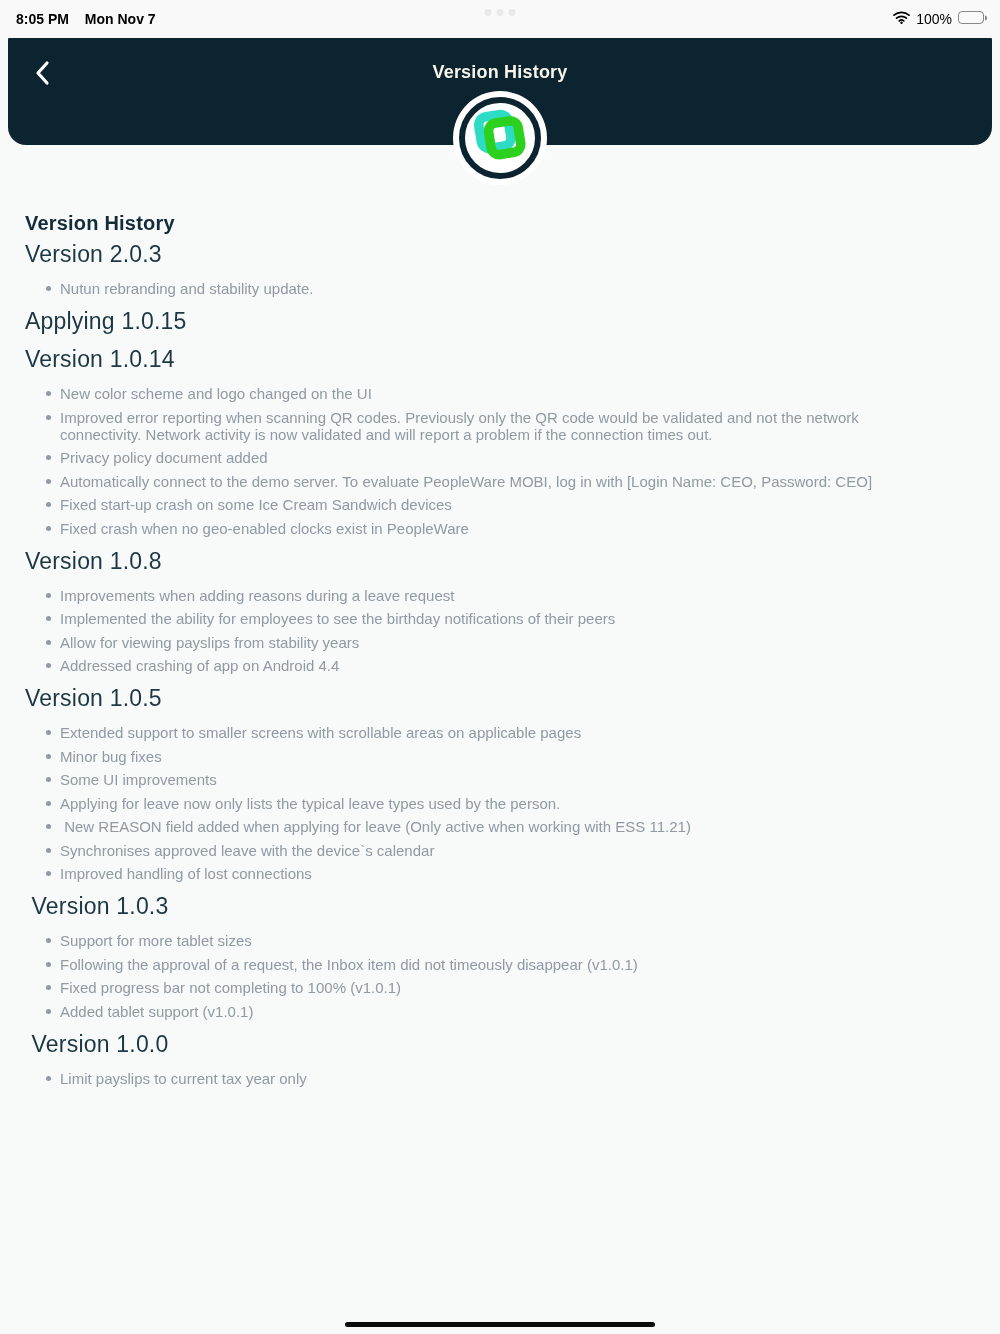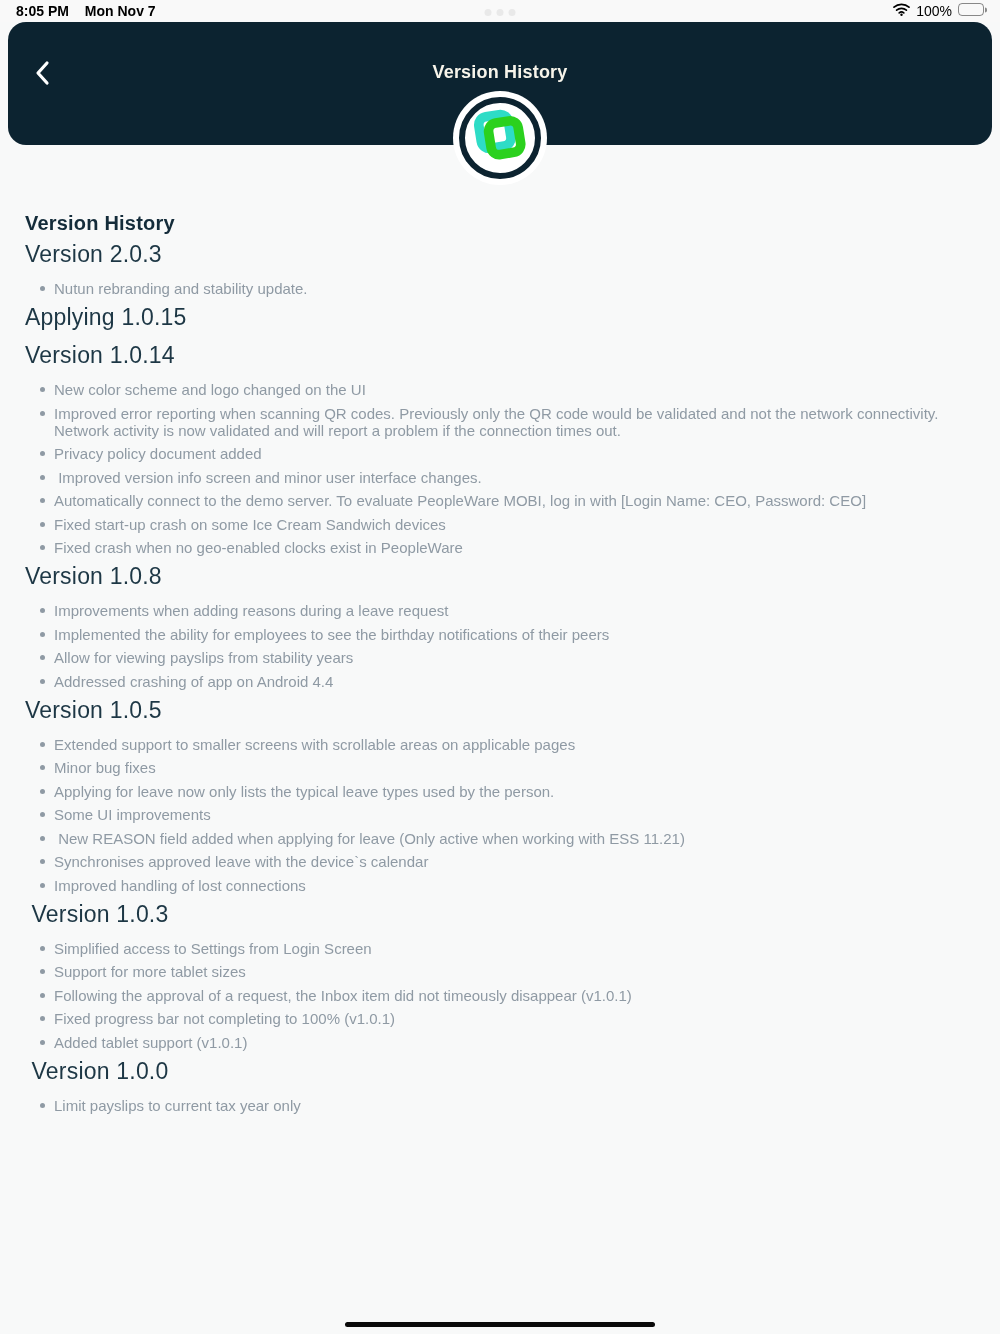--- a/index.html
+++ b/index.html
@@ -21,21 +21,21 @@
     overflow:hidden;
   }
   .screen{
     position:relative;
     width:1000px;height:1334px;
     background:var(--page-bg);
     overflow:hidden;
   }
   
   .status-bar{
-    position:absolute;top:0;left:0;right:0;height:22px;
+    position:absolute;top:0;left:0;right:0;height:38px;
     background:var(--status-bg);
     display:flex;align-items:center;justify-content:space-between;
     padding:0 16px;
     font-size:14px;font-weight:600;color:#000;
     z-index:5;
   }
   .sb-left span{margin-right:12px;}
   .sb-right{display:flex;gap:6px;font-weight:500;}
   .sb-dots{
     position:absolute;left:50%;top:9px;transform:translateX(-50%);
@@ -96,21 +96,21 @@
     font-size:20px;line-height:22px;font-weight:700;
     color:var(--title-color);letter-spacing:.2px;
   }
   .version-heading{
     font-size:23px;line-height:25px;font-weight:400;
     color:var(--heading-color);
     margin:8px 0 13px;
     white-space:pre-wrap;
     letter-spacing:.2px;
   }
-  ul.notes{list-style:none;margin:6px;padding:0 0 0 23px;}
+  ul.notes{list-style:none;margin:12px;padding:0 0 0 23px;}
   ul.notes li{
     position:relative;
     font-size:15px;line-height:17px;
     color:var(--note-color);
     margin-bottom:6.5px;
     white-space:pre-wrap;
   }
   ul.notes li::before{
     content:"";
     position:absolute;left:-14px;top:6px;
@@ -186,45 +186,43 @@
         <h2 class="version-heading">Version 2.0.3</h2>
         <ul class="notes">
           <li>Nutun rebranding and stability update.</li>
         </ul>
         <h2 class="version-heading">Applying 1.0.15</h2>
         <h2 class="version-heading">Version 1.0.14</h2>
         <ul class="notes">
           <li>New color scheme and logo changed on the UI</li>
           <li>Improved error reporting when scanning QR codes. Previously only the QR code would be validated and not the network connectivity. Network activity is now validated and will report a problem if the connection times out.</li>
           <li>Privacy policy document added</li>
-          <li> Improved version info screen and minor user interface changes.</li>
           <li>Automatically connect to the demo server. To evaluate PeopleWare MOBI, log in with [Login Name: CEO, Password: CEO]</li>
           <li>Fixed start-up crash on some Ice Cream Sandwich devices</li>
           <li>Fixed crash when no geo-enabled clocks exist in PeopleWare</li>
         </ul>
         <h2 class="version-heading">Version 1.0.8</h2>
         <ul class="notes">
           <li>Improvements when adding reasons during a leave request</li>
           <li>Implemented the ability for employees to see the birthday notifications of their peers</li>
           <li>Allow for viewing payslips from stability years</li>
           <li>Addressed crashing of app on Android 4.4</li>
         </ul>
         <h2 class="version-heading">Version 1.0.5</h2>
         <ul class="notes">
           <li>Extended support to smaller screens with scrollable areas on applicable pages</li>
           <li>Minor bug fixes</li>
+          <li>Some UI improvements</li>
           <li>Applying for leave now only lists the typical leave types used by the person.</li>
-          <li>Some UI improvements</li>
           <li> New REASON field added when applying for leave (Only active when working with ESS 11.21)</li>
           <li>Synchronises approved leave with the device`s calendar</li>
           <li>Improved handling of lost connections</li>
         </ul>
         <h2 class="version-heading"> Version 1.0.3</h2>
         <ul class="notes">
-          <li>Simplified access to Settings from Login Screen</li>
           <li>Support for more tablet sizes</li>
           <li>Following the approval of a request, the Inbox item did not timeously disappear (v1.0.1)</li>
           <li>Fixed progress bar not completing to 100% (v1.0.1)</li>
           <li>Added tablet support (v1.0.1)</li>
         </ul>
         <h2 class="version-heading"> Version 1.0.0</h2>
         <ul class="notes">
           <li>Limit payslips to current tax year only</li>
         </ul>
       </div>

